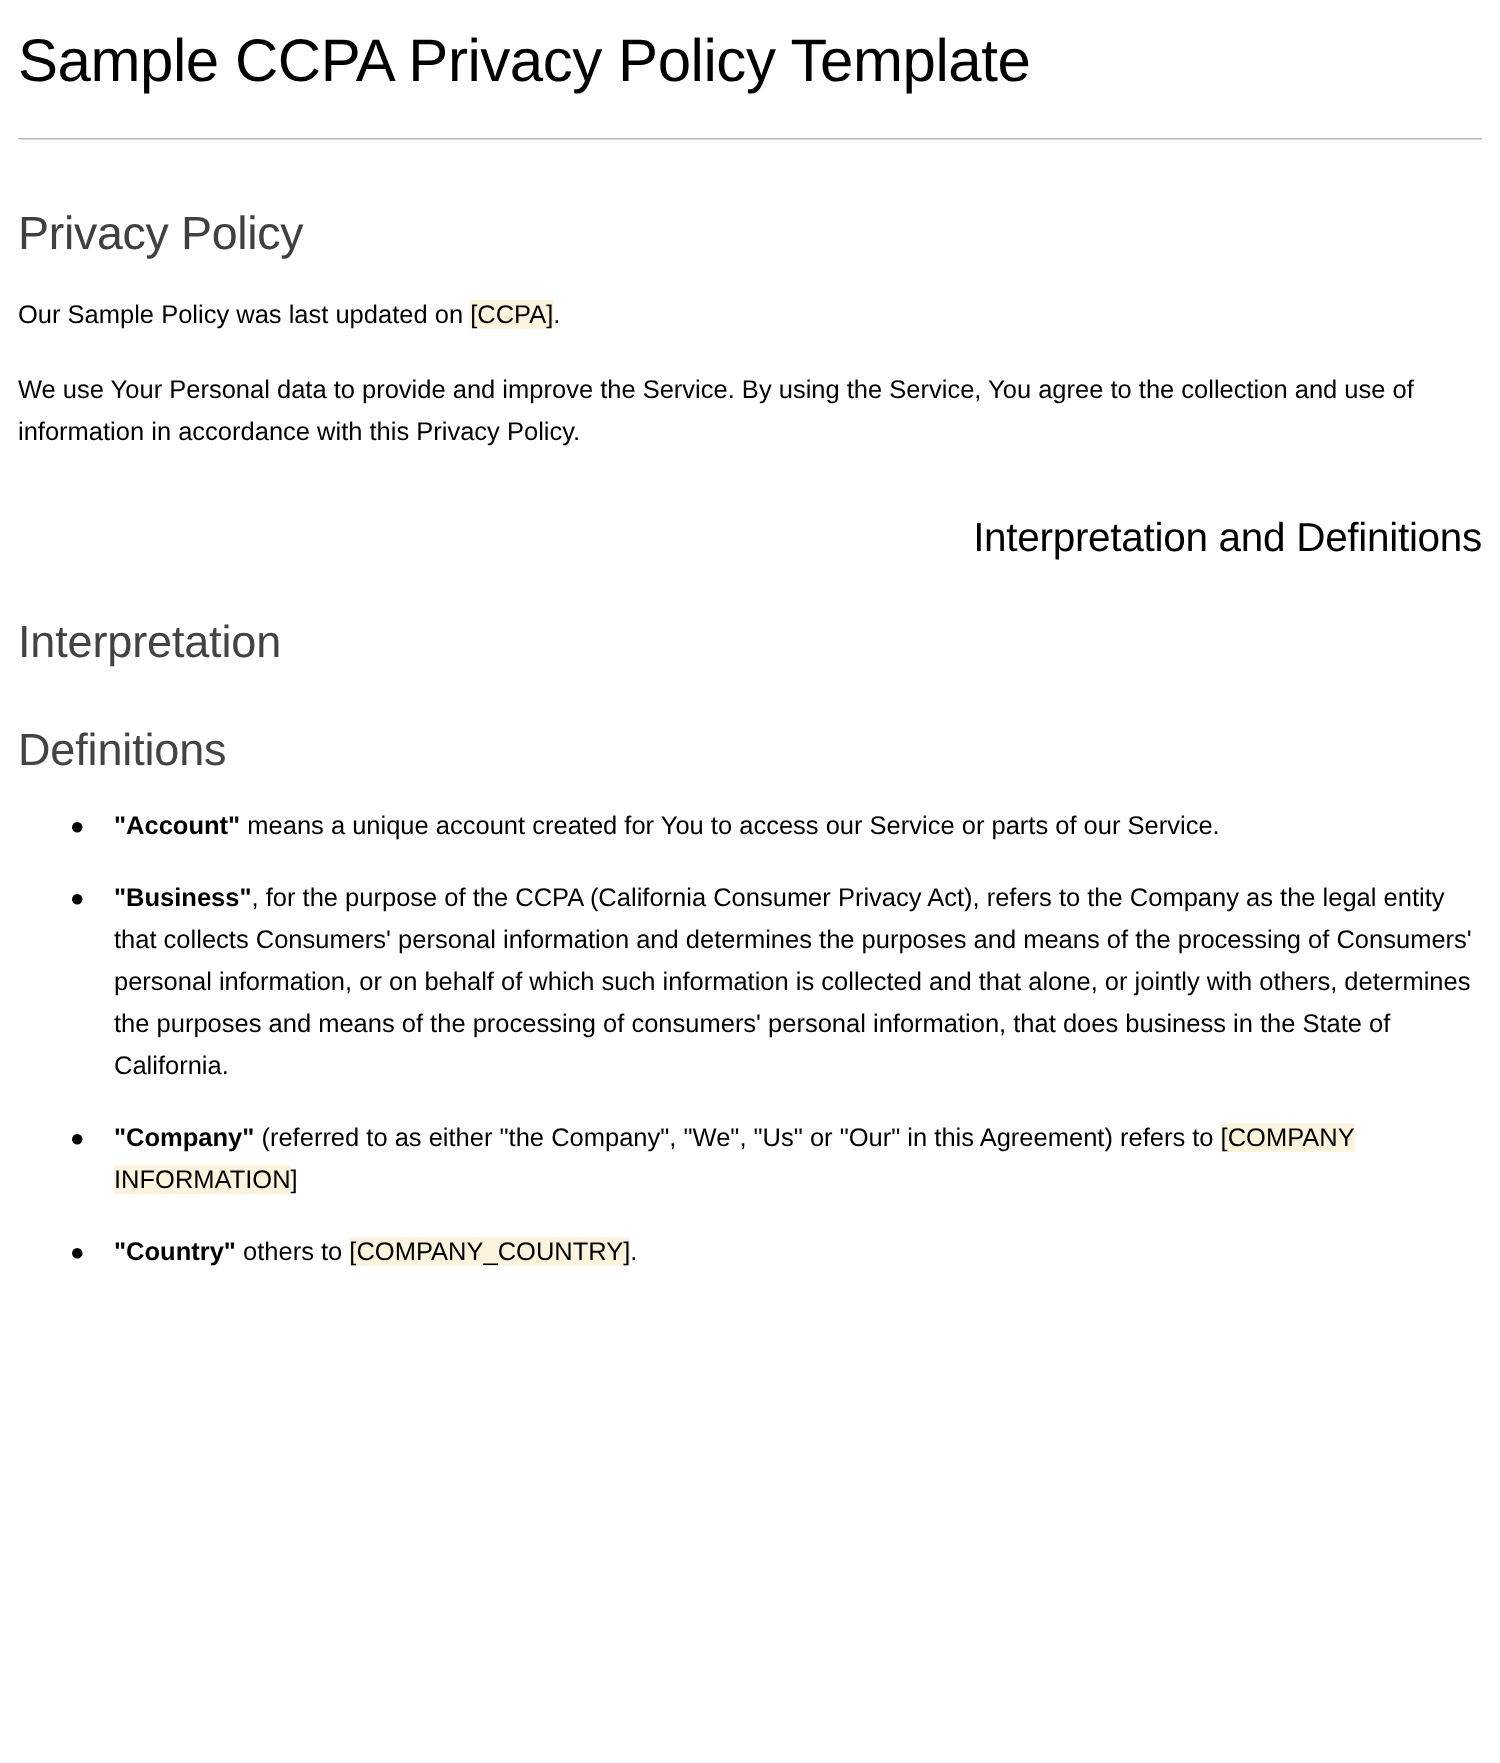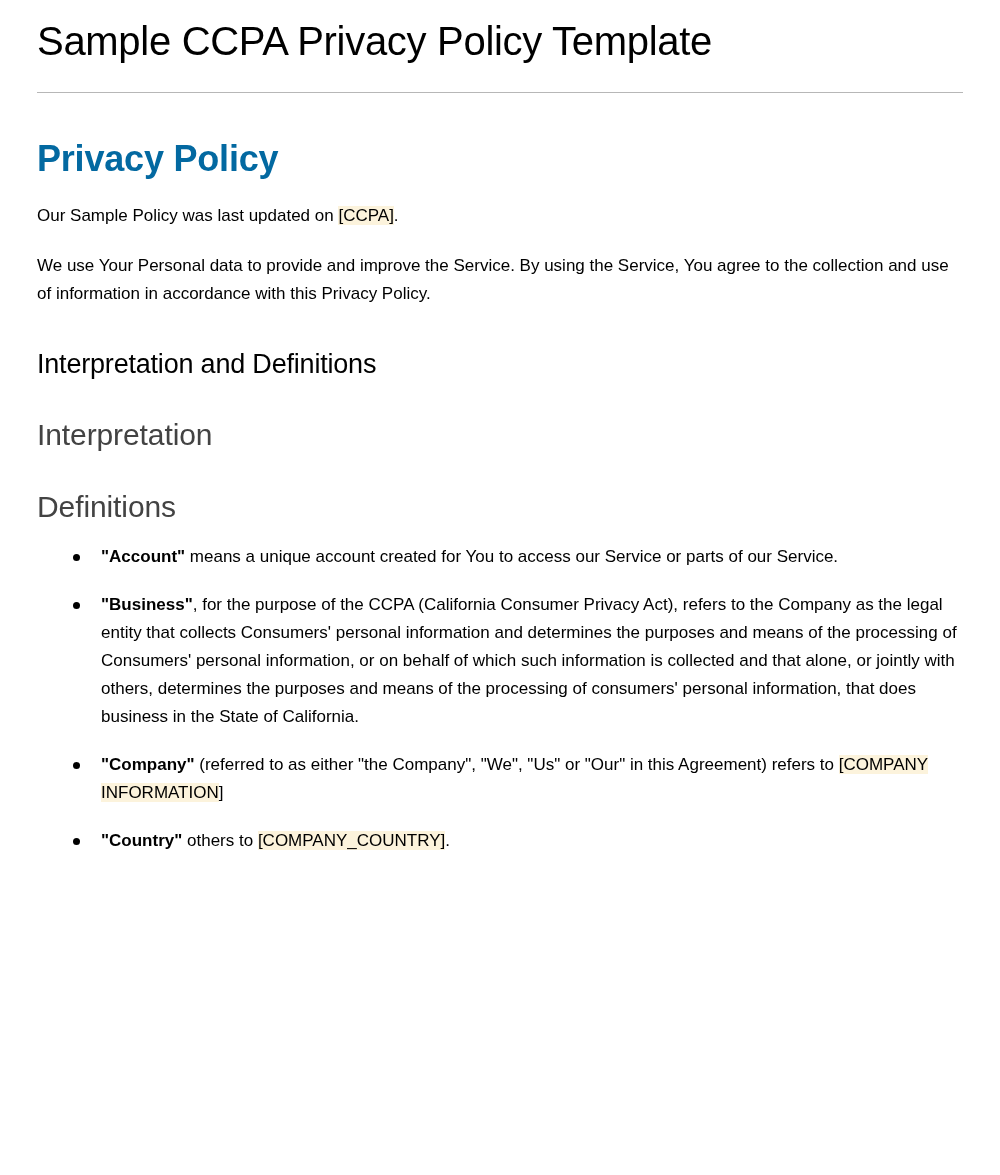--- a/index.html
+++ b/index.html
@@ -10,51 +10,52 @@
   }
   body {
     width: 1000px;
     min-height: 1175px;
     font-family: "Liberation Sans", sans-serif;
     color: #000000;
     -webkit-font-smoothing: antialiased;
   }
   .page {
     width: 1000px;
-    padding: 0 37px;
+    padding: 0 12px;
   }
   .doc-title {
     font-size: 40px;
     font-weight: 400;
     line-height: 1.18;
     color: #000000;
     margin: 18px 0 0 0;
     letter-spacing: -0.3px;
   }
   .title-rule {
     border: 0;
     border-top: 1px solid #b7b7b7;
     margin: 27px 0 0 0;
     height: 0;
   }
   h1.section-h1 {
-    font-size: 36px;
-    font-weight: 700;
-    color: #0369a1;
+    font-size: 31px;
+    font-weight: 400;
+    color: #404040;
     margin: 44px 0 0 0;
     line-height: 1.2;
     letter-spacing: -0.2px;
   }
   h2.section-h2 {
     font-size: 27px;
     font-weight: 400;
     color: #000000;
     margin: 40px 0 0 0;
     line-height: 1.2;
     letter-spacing: -0.2px;
+    text-align: right;
   }
   h3.section-h3 {
     font-size: 30px;
     font-weight: 400;
     color: #434343;
     margin: 36px 0 0 0;
     line-height: 1.2;
     letter-spacing: -0.1px;
   }
   p.body-text {

